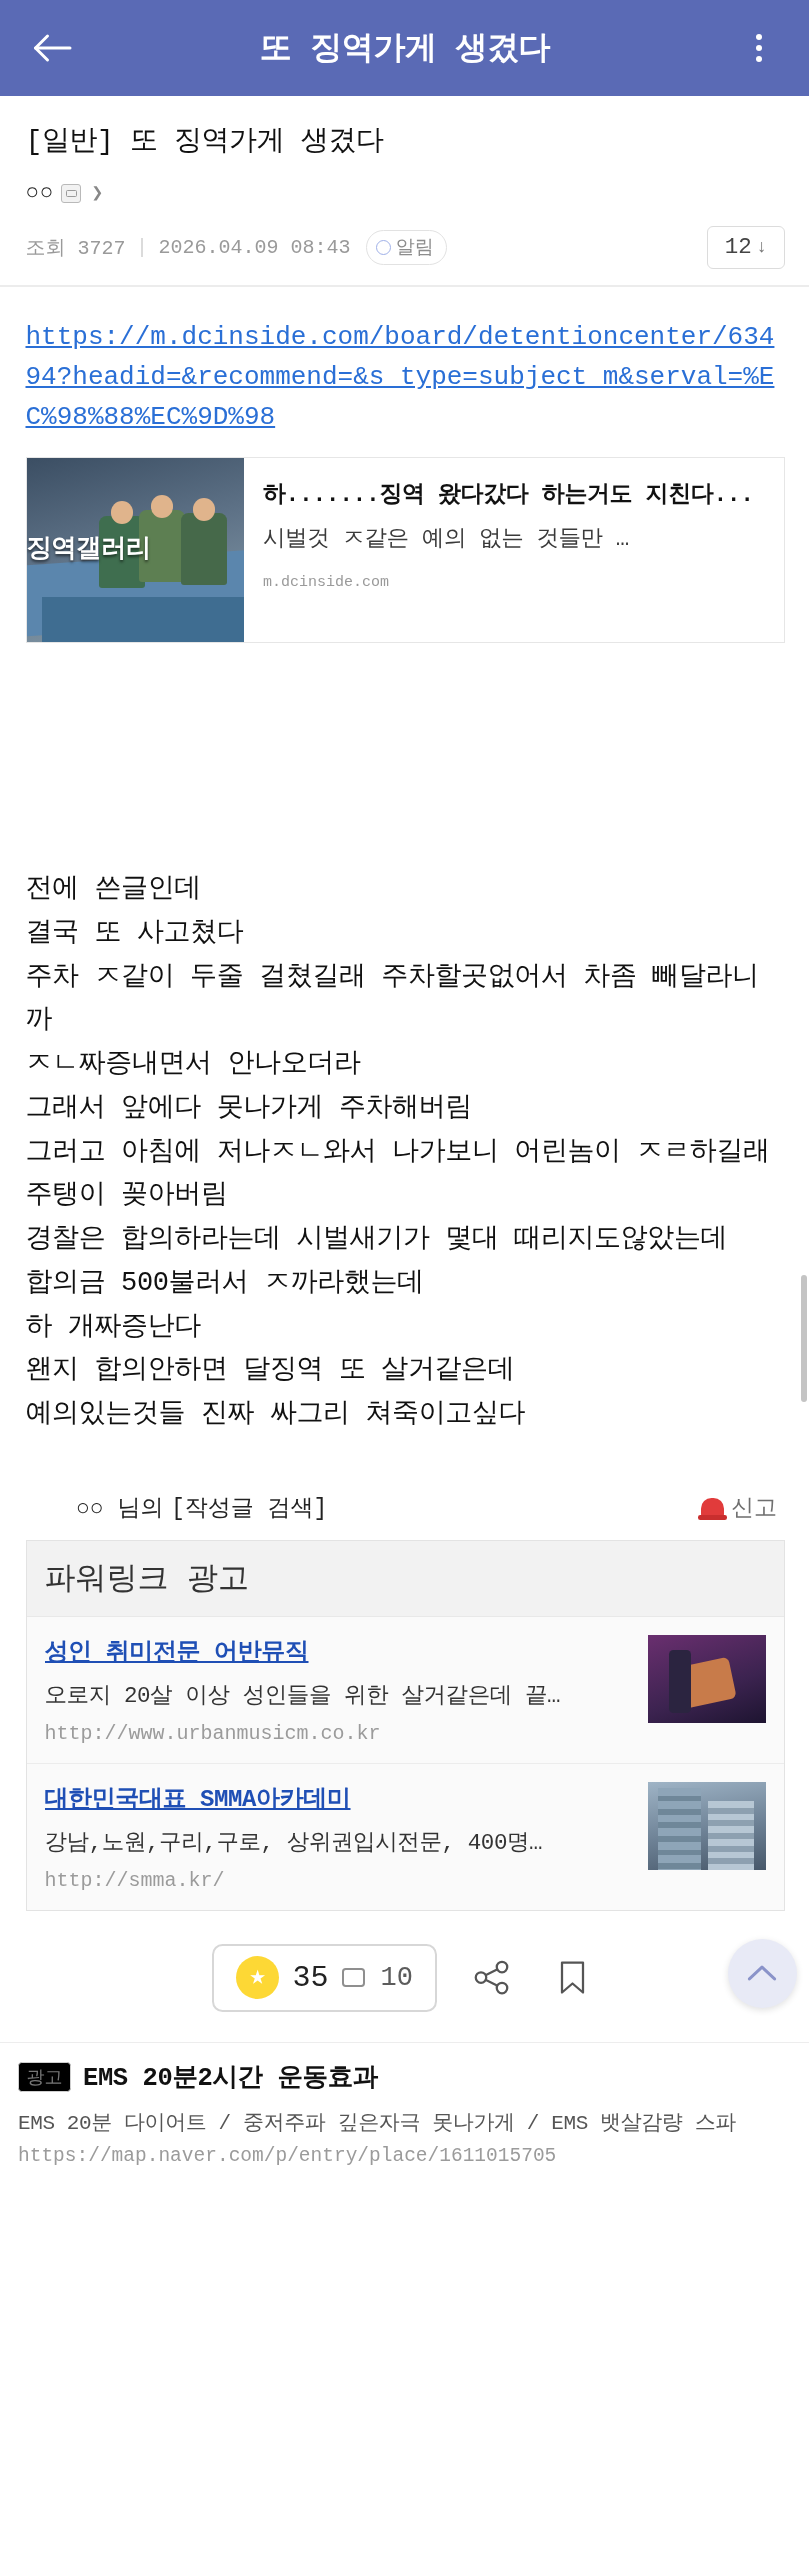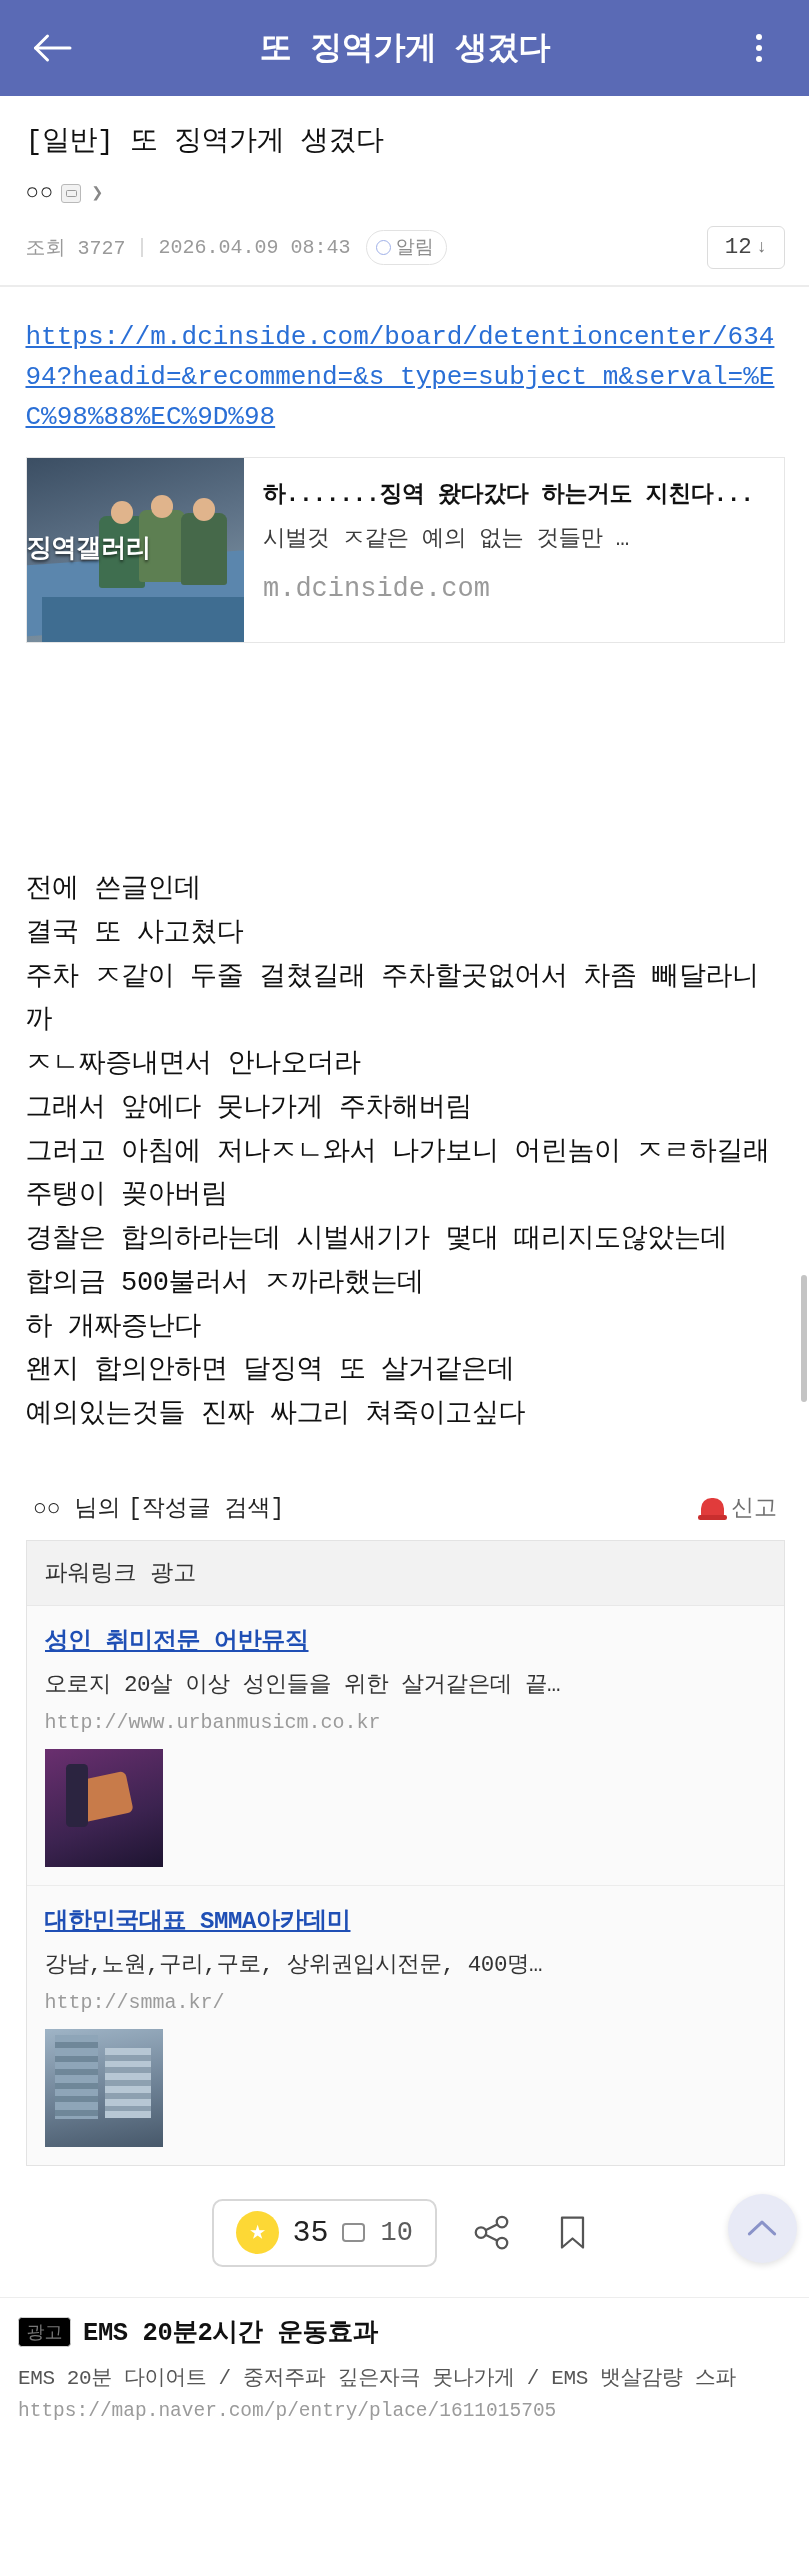--- a/index.html
+++ b/index.html
@@ -181,39 +181,40 @@
     letter-spacing:-0.4px;
     white-space: nowrap; overflow:hidden; text-overflow: ellipsis;
   }
   .preview-desc {
     margin-top: 13.5px;
     font-size: 22.5px; color:#3a3a3a; letter-spacing:-0.4px;
     white-space: nowrap; overflow:hidden; text-overflow: ellipsis;
   }
   .preview-domain {
     margin-top: 21px;
-    font-size: 27px; color:#9a9a9a;
+    font-size: 15px; color:#9a9a9a;
   }
 
   .post-text {
     margin-top: 225px;
     font-size: 27px;
     line-height: 1.62;
     color: #111;
     letter-spacing: -0.4px;
     white-space: pre-wrap;
   }
 
   
   .ad-wrap {
     margin: 42px 25.5px 0 25.5px;
   }
   .search-row {
     display:flex; align-items:center;
     padding: 13.5px 7.5px 16.5px 7.5px;
+    margin-left: 43px;
   }
   .search-label { font-size: 23px; color:#222; }
   .search-spacer { flex:1; }
   .report {
     display:flex; align-items:center; gap:7.5px;
     font-size: 23px; color:#6f6f6f;
   }
   .siren {
     width: 22.5px; height: 19.5px;
     background:#e13b3b;
@@ -224,32 +225,30 @@
     content:""; position:absolute; left:-3px; bottom:-3px;
     width:28.5px; height:5.2px; background:#c92e2e; border-radius:2.2px;
   }
 
   .adbox {
     border: 1.5px solid #e3e3e3;
     background: #fafafa;
   }
   .adbox-head {
     padding: 16.5px 18px;
-    font-size: 23px;
+    font-size: 31px;
     color: #333;
     background:#f2f2f2;
     border-bottom: 1.5px solid #e8e8e8;
   }
   .ad-item {
     display:flex;
     padding: 18px;
-    gap: 15px;
     background:#fafafa;
     border-bottom: 1.5px solid #ececec;
-    flex-direction: column;
   }
   .ad-item:last-child { border-bottom: none; }
   .ad-text { flex:1; min-width:0; }
   .ad-title {
     font-size: 24px; color:#1f4fb5; text-decoration: underline;
     font-weight: bold; letter-spacing:-0.4px;
     white-space:nowrap; overflow:hidden; text-overflow:ellipsis;
   }
   .ad-desc {
     margin-top: 12px;

